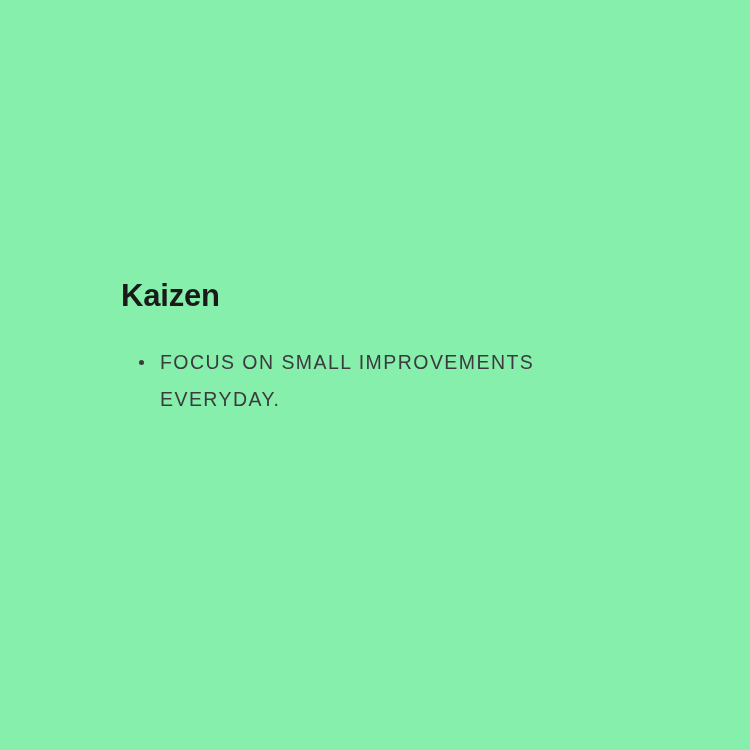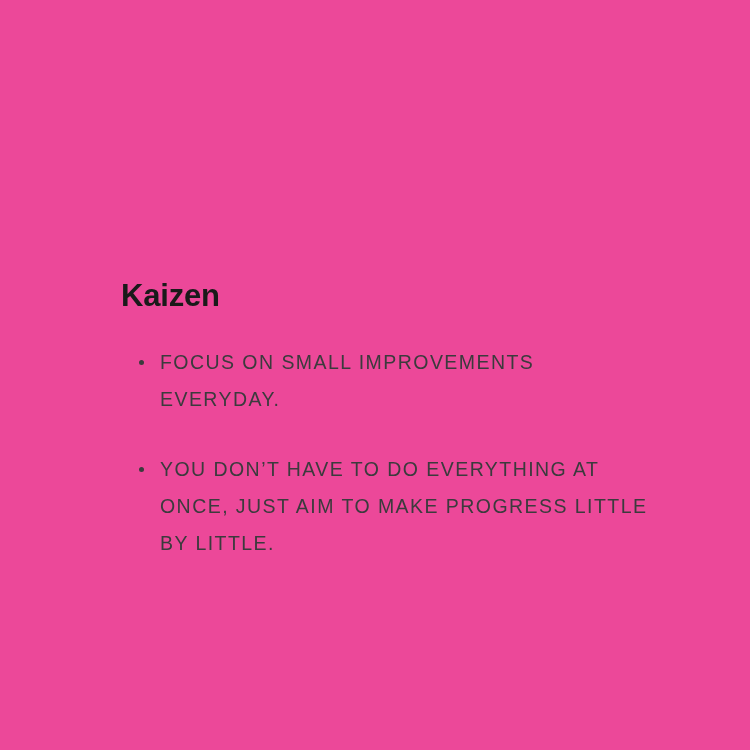--- a/index.html
+++ b/index.html
@@ -12,21 +12,21 @@
     height: 750px;
     background: #f5f4f4;
     font-family: "Liberation Sans", sans-serif;
     overflow: hidden;
   }
 
   .canvas {
     position: relative;
     width: 750px;
     height: 750px;
-    background: #ec4899;
+    background: #86efac;
     box-sizing: border-box;
   }
 
   .content-block {
     position: absolute;
     left: 121px;
     top: 278px;
     width: 540px;
   }
 
@@ -89,22 +89,18 @@
 
     <h1 class="page-title">Kaizen</h1>
 
     <ul class="bullet-list">
 
       <li class="list-item">
         <span class="bullet-dot"></span>
         <span class="item-text">Focus on small improvements everyday.</span>
       </li>
 
-      <li class="list-item">
-        <span class="bullet-dot"></span>
-        <span class="item-text">You don’t have to do everything at once, just aim to make progress little by little.</span>
-      </li>
 
     </ul>
 
   </div>
 
 </div>
 
 </body></html>

